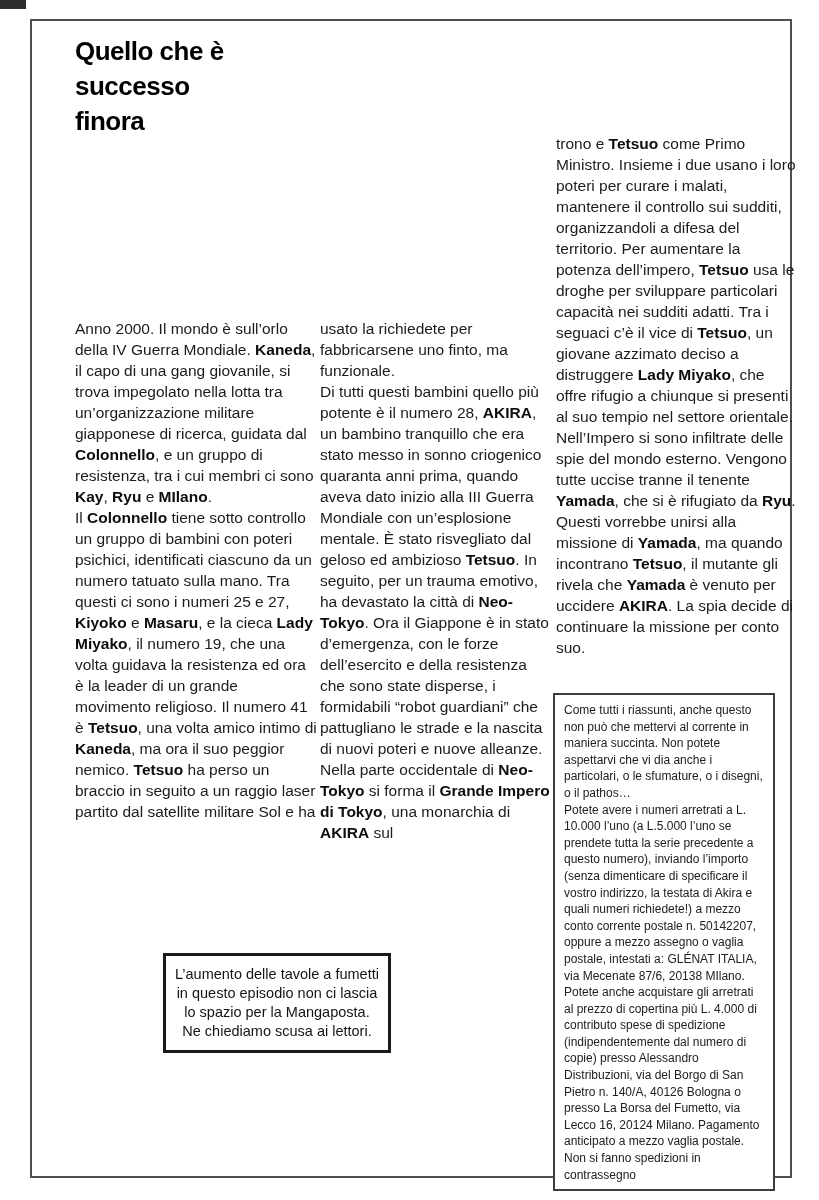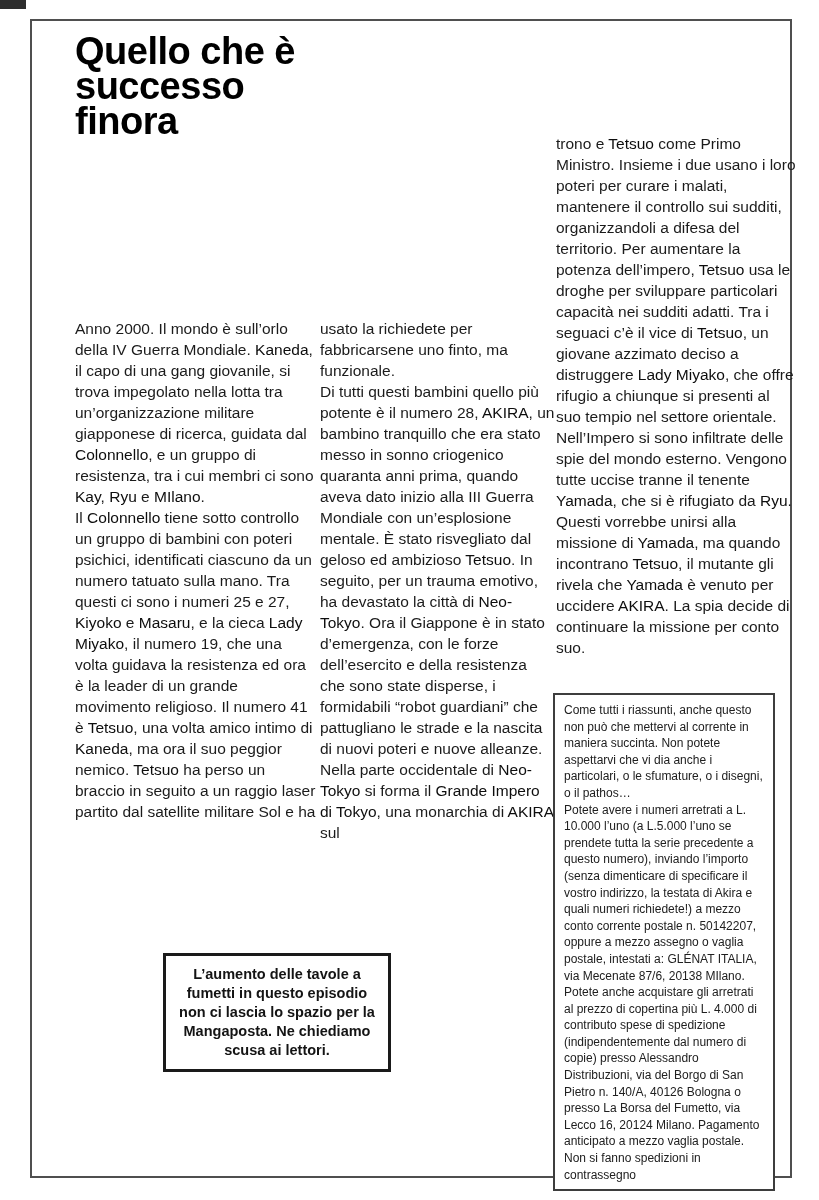--- a/index.html
+++ b/index.html
@@ -8,45 +8,45 @@
     background:#ffffff; color:#161616;
     font-family:"Liberation Sans", sans-serif;
     -webkit-font-smoothing:antialiased;
   }
   .sheet {
     position:absolute; left:30px; top:19px; width:762px; height:1159px;
     border:2px solid #4f4f4f; box-sizing:border-box; background:#fff;
   }
   .title {
     position:absolute; left:43px; top:13px;
-    font-size:38px; font-weight:bold; line-height:35px;
+    font-size:26px; font-weight:bold; line-height:35px;
     letter-spacing:-0.5px; color:#000; white-space:pre-line; margin:0;
   }
   .col { position:absolute; font-size:15.5px; line-height:21px; color:#1b1b1b; }
   .col p { margin:0; }
   #col1 { left:43px;  top:297px; width:242px; }
   #col2 { left:288px; top:297px; width:236px; }
   #col3 { left:524px; top:112px; width:240px; }
   .apology-box {
     position:absolute; left:131px; top:932px; width:228px;
     border:3px solid #1a1a1a; box-sizing:border-box;
     padding:9px 8px; text-align:center;
-    font-weight:bold; font-size:14.5px; line-height:19px; color:#141414;
+    font-weight:normal; font-size:14.5px; line-height:19px; color:#141414;
     background:#fff;
   }
   .info-box {
     position:absolute; left:521px; top:672px; width:222px; min-height:472px;
     border:2px solid #3d3d3d; box-sizing:border-box;
     padding:7px 9px 6px 9px;
     font-size:12px; line-height:16.6px; color:#202020; background:#fff;
   }
   .info-box p { margin:0; }
   .scan-smudge { position:absolute; left:0; top:0; width:26px; height:9px; background:#2e2e2e; }
   .scan-dash   { position:absolute; left:267px; top:29px; width:11px; height:3px; background:#3a3a3a; transform:rotate(-8deg); border-radius:1px; }
-  b { font-weight:normal; color:#0d0d0d; }
+  b { font-weight:bold; color:#0d0d0d; }
 </style>
 </head>
 <body>
 
 <div class="scan-smudge"></div>
 <div class="scan-dash"></div>
 
 <div class="sheet">
 
   <h1 class="title">Quello che è

